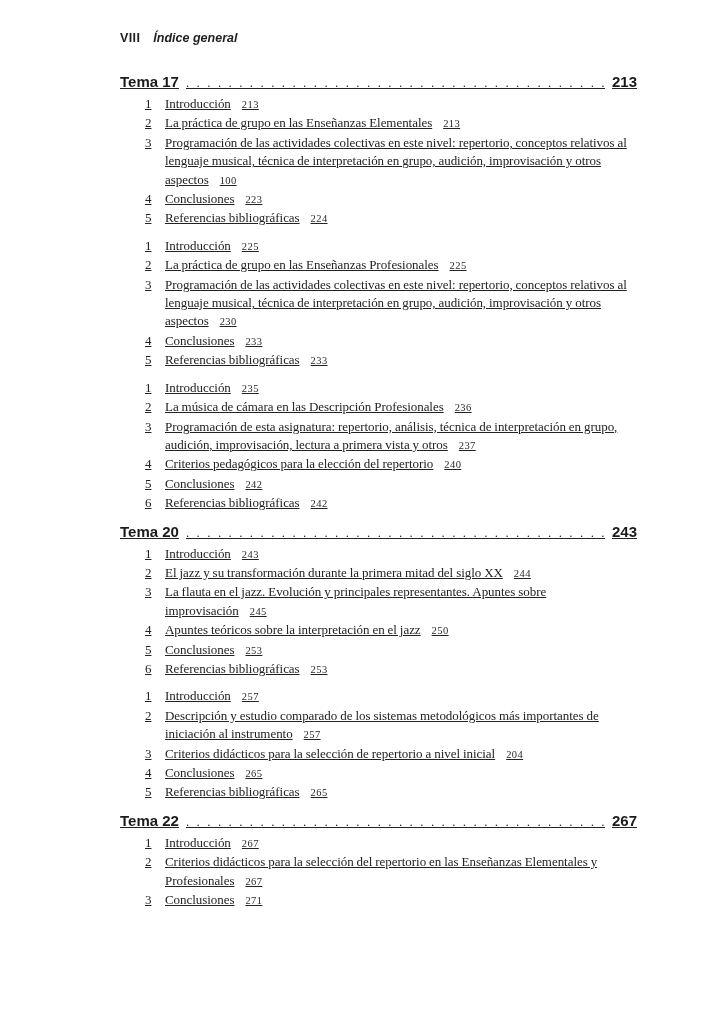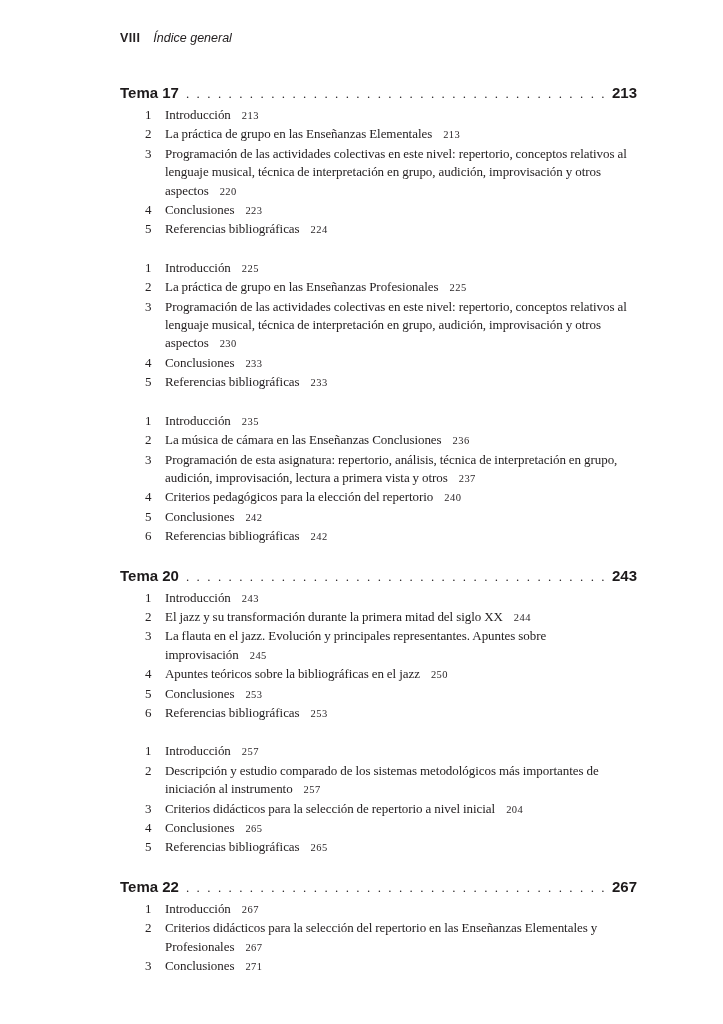--- a/index.html
+++ b/index.html
@@ -25,31 +25,32 @@
     font-family: "Liberation Sans", sans-serif;
     font-size: 12.5px;
     color: #252122;
   }
   .folio {
     font-weight: 700;
     letter-spacing: 0.4px;
   }
   .running-title {
     font-style: italic;
-    font-weight: 400;
+    font-weight: 700;
   }
   .toc {
     position: absolute;
     top: 64px;
     left: 120px;
     width: 517px;
     color: #252122;
   }
   .toc-section {
-    margin-top: 19px;
+    margin-top: 8px;
+    text-decoration: underline;
   }
   .section-row {
     display: flex;
     align-items: baseline;
     font-family: "Liberation Sans", sans-serif;
     font-weight: 700;
     font-size: 15px;
     line-height: 20px;
     color: #1d1a1b;
   }
@@ -120,21 +121,21 @@
     <span class="item-text"><span class="t">Introducción</span><span class="item-page">213</span></span>
   </li>
 
   <li class="toc-item">
     <span class="item-num">2</span>
     <span class="item-text"><span class="t">La práctica de grupo en las Enseñanzas Elementales</span><span class="item-page">213</span></span>
   </li>
 
   <li class="toc-item">
     <span class="item-num">3</span>
-    <span class="item-text"><span class="t">Programación de las actividades colectivas en este nivel: repertorio, conceptos relativos al lenguaje musical, técnica de interpretación en grupo, audición, improvisación y otros aspectos</span><span class="item-page">220</span></span>
+    <span class="item-text"><span class="t">Programación de las actividades colectivas en este nivel: repertorio, conceptos relativos al lenguaje musical, técnica de interpretación en grupo, audición, improvisación y otros aspectos</span><span class="item-page">100</span></span>
   </li>
 
   <li class="toc-item">
     <span class="item-num">4</span>
     <span class="item-text"><span class="t">Conclusiones</span><span class="item-page">223</span></span>
   </li>
 
   <li class="toc-item">
     <span class="item-num">5</span>
     <span class="item-text"><span class="t">Referencias bibliográficas</span><span class="item-page">224</span></span>
@@ -173,21 +174,21 @@
 
   <section class="toc-section">
     <ol class="items">
   <li class="toc-item">
     <span class="item-num">1</span>
     <span class="item-text"><span class="t">Introducción</span><span class="item-page">235</span></span>
   </li>
 
   <li class="toc-item">
     <span class="item-num">2</span>
-    <span class="item-text"><span class="t">La música de cámara en las Enseñanzas Conclusiones</span><span class="item-page">236</span></span>
+    <span class="item-text"><span class="t">La música de cámara en las Descripción Profesionales</span><span class="item-page">236</span></span>
   </li>
 
   <li class="toc-item">
     <span class="item-num">3</span>
     <span class="item-text"><span class="t">Programación de esta asignatura: repertorio, análisis, técnica de interpretación en grupo, audición, improvisación, lectura a primera vista y otros</span><span class="item-page">237</span></span>
   </li>
 
   <li class="toc-item">
     <span class="item-num">4</span>
     <span class="item-text"><span class="t">Criterios pedagógicos para la elección del repertorio</span><span class="item-page">240</span></span>
@@ -222,21 +223,21 @@
     <span class="item-text"><span class="t">El jazz y su transformación durante la primera mitad del siglo XX</span><span class="item-page">244</span></span>
   </li>
 
   <li class="toc-item">
     <span class="item-num">3</span>
     <span class="item-text"><span class="t">La flauta en el jazz. Evolución y principales representantes. Apuntes sobre improvisación</span><span class="item-page">245</span></span>
   </li>
 
   <li class="toc-item">
     <span class="item-num">4</span>
-    <span class="item-text"><span class="t">Apuntes teóricos sobre la bibliográficas en el jazz</span><span class="item-page">250</span></span>
+    <span class="item-text"><span class="t">Apuntes teóricos sobre la interpretación en el jazz</span><span class="item-page">250</span></span>
   </li>
 
   <li class="toc-item">
     <span class="item-num">5</span>
     <span class="item-text"><span class="t">Conclusiones</span><span class="item-page">253</span></span>
   </li>
 
   <li class="toc-item">
     <span class="item-num">6</span>
     <span class="item-text"><span class="t">Referencias bibliográficas</span><span class="item-page">253</span></span>

